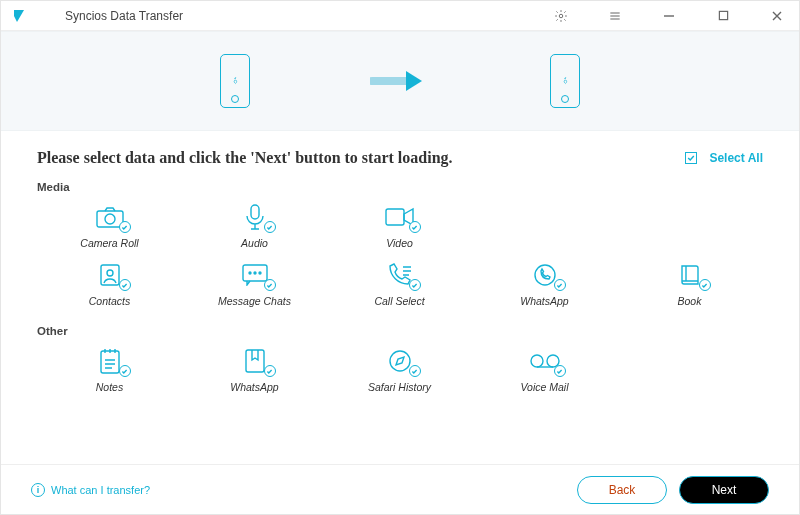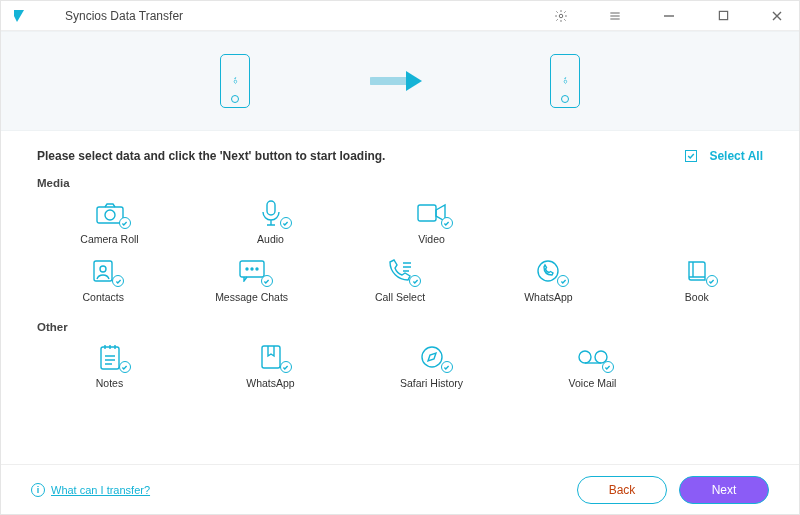--- a/index.html
+++ b/index.html
@@ -68,43 +68,45 @@
   .main {
     flex: 1;
     padding: 18px 36px 8px 36px;
     overflow: hidden;
   }
   .instr-row {
     display: flex; align-items: center;
     margin-bottom: 14px;
   }
   .instr-row .instr {
-    font-size: 12px;
+    font-size: 16px;
     font-weight: 700;
     color: #333;
+    font-family: Liberation Serif, serif;
   }
   .instr-row .spacer { flex: 1; }
   .selectall {
     display: inline-flex; align-items: center; gap: 12px;
     color: #15b3d6; font-size: 12px; font-weight: 600;
     cursor: pointer;
   }
   .selectall .chk {
     width: 12px; height: 12px; border: 1.5px solid #15b3d6;
     display: inline-flex; align-items: center; justify-content: center;
   }
   .selectall .chk svg { display:block; }
 
   .section-title {
     font-size: 11.5px; font-weight: 700; color: #444;
     margin: 10px 0 6px 0;
   }
   .items {
     display: flex;
-    gap: 16px;
+    gap: 0;
+    font-style: italic;
   }
   .item {
     width: 145px;
     display: flex; flex-direction: column; align-items: center;
     padding: 4px 0 8px 0;
     cursor: pointer;
   }
   .icon-wrap {
     width: 34px; height: 28px;
     position: relative;
@@ -138,32 +140,32 @@
   .help-link {
     display: inline-flex; align-items: center; gap: 6px;
     color: #15b3d6; font-size: 11px;
     cursor: pointer;
   }
   .help-link .q {
     width: 14px; height: 14px; border: 1.3px solid #15b3d6; border-radius: 50%;
     display: inline-flex; align-items: center; justify-content: center;
     font-size: 9px; font-weight: 700;
   }
-  .help-link .txt { text-decoration: underline; }
+  .help-link .txt { }
   .footer .spacer { flex:1; }
   .btn {
     width: 90px; height: 28px;
     border-radius: 14px;
     font-size: 12px;
     display: inline-flex; align-items: center; justify-content: center;
     cursor: pointer;
     margin-left: 12px;
   }
   .btn-outline { border: 1.5px solid #15b3d6; color: #c2410c; background: #fff; }
-  .btn-solid { border: 1.5px solid #15b3d6; background: #8b5cf6; color: #fff; }
+  .btn-solid { border: 1.5px solid #15b3d6; background: #000000; color: #fff; }
 </style>
 </head>
 <body>
 
 <div class="titlebar">
   <span class="logo">
     <svg width="16" height="16" viewBox="0 0 16 16">
         <path d="M3 2 L13 2 L6 14 L3 8 Z" fill="#15b3d6"></path>
       </svg>
   </span>

